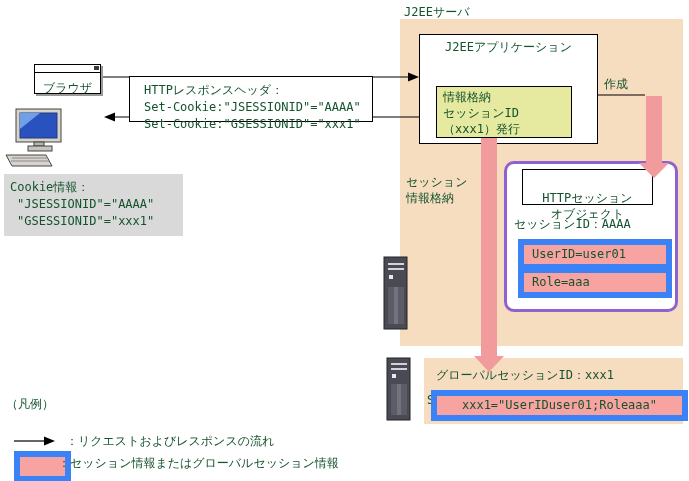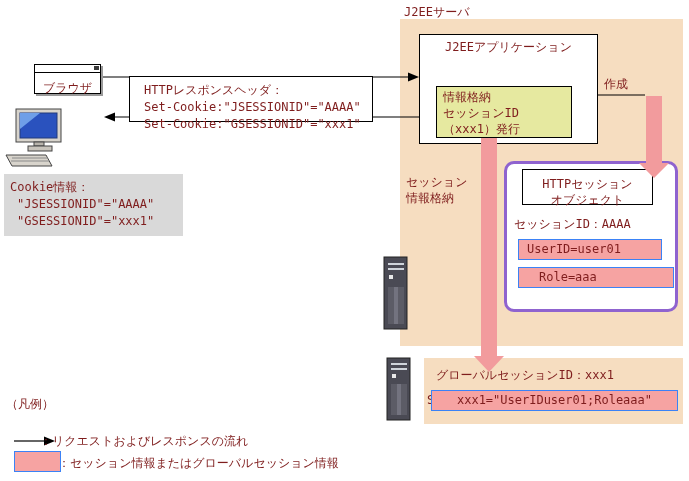--- a/index.html
+++ b/index.html
@@ -1,31 +1,31 @@
 <!DOCTYPE html>
 <html style="--peach: #f6ddc0; --pink: #f6a3a2; --arrow-pink: #f29b9d; --yellow-green: #e6e9a0; --purple-border: #8f63cf; --gray-box: #d9d9d9;"><head>
 <meta charset="utf-8">
 <style>
   html,body{margin:0;padding:0;background:#fff;}
   .canvas{
     position:relative;width:689px;height:481px;background:#fff;overflow:hidden;
-    font-family:"DejaVu Sans Mono",monospace;font-size:12px;color:#7f1d1d;
+    font-family:"DejaVu Sans Mono",monospace;font-size:12px;color:#14532d;
   }
   .abs{position:absolute;}
   .label{position:absolute;white-space:nowrap;line-height:16px;}
   .peach{position:absolute;background:var(--peach,#f6ddc0);}
   .overlay{position:absolute;left:0;top:0;pointer-events:none;}
   .box{position:absolute;background:#fff;border:1px solid #000;box-sizing:border-box;}
   .app-box{left:419px;top:34px;width:179px;height:110px;text-align:center;padding-top:4px;line-height:16px;}
   .global-box{left:436px;top:86px;width:136px;height:52px;background:var(--yellow-green,#e6e9a0);
     padding:2px 0 0 6px;line-height:16px;text-align:left;}
   .purple-box{position:absolute;left:504px;top:161px;width:174px;height:151px;background:#fff;
     border:3px solid var(--purple-border,#8f63cf);border-radius:10px;box-sizing:border-box;}
-  .hso-box{left:522px;top:169px;width:131px;height:36px;text-align:center;padding-top:6px;line-height:16px;}
-  .pinkbox{position:absolute;background:var(--pink,#f6a3a2);border:1px solid #3b82f6;
+  .hso-box{left:522px;top:169px;width:131px;height:36px;text-align:center;padding-top:20px;line-height:16px;}
+  .pinkbox{position:absolute;background:var(--pink,#f6a3a2);border:6px solid #3b82f6;
     height:19px;line-height:19px;box-sizing:content-box;white-space:nowrap;overflow:hidden;}
   .response-box{left:129px;top:76px;width:244px;height:46px;padding:5px 0 0 14px;line-height:17px;white-space:nowrap;}
   .cookie-box{position:absolute;left:4px;top:174px;width:179px;height:62px;background:var(--gray-box,#d9d9d9);
     padding:5px 0 0 6px;line-height:17px;box-sizing:border-box;white-space:nowrap;}
   .cookie-box .indent{padding-left:7px;}
   .browser{position:absolute;left:34px;top:64px;width:67px;height:30px;background:#fff;
     border:1px solid #000;box-shadow:2px 2px 0 #9a9a9a;box-sizing:border-box;}
   .browser .titlebar{height:7px;border-bottom:1px solid #000;position:relative;background:#fff;}
   .browser .closebtn{position:absolute;right:1px;top:1px;width:5px;height:4px;background:#3a3a3a;}
   .browser .blabel{text-align:center;margin-top:8px;line-height:14px;}
@@ -76,21 +76,21 @@
     <div>情報格納</div>
   </div>
 
   <div class="purple-box"></div>
   <div class="box hso-box">
     <div>HTTPセッション</div>
     <div>オブジェクト</div>
   </div>
   <div class="label" style="left:514px;top:216px;">セッションID：AAAA</div>
   <div class="pinkbox" style="left:518px;top:239px;width:134px;padding-left:8px;">UserID=user01</div>
-  <div class="pinkbox" style="left:518px;top:267px;width:134px;padding-left:20px;">Role=aaa</div>
+  <div class="pinkbox" style="left:518px;top:267px;width:134px;padding-left:8px;">Role=aaa</div>
 
   <div class="label" style="left:436px;top:367px;">グローバルセッションID：xxx1</div>
   <div class="pinkbox" style="left:431px;top:390px;width:245px;text-align:center;">xxx1="UserIDuser01;Roleaaa"</div>
 
   <div class="browser">
     <div class="titlebar">
       <div class="closebtn"></div>
     </div>
     <div class="blabel">ブラウザ</div>
   </div>
@@ -138,17 +138,17 @@
   <svg class="overlay pink-arrow" width="689" height="481">
     <polygon points="646,96 662,96 662,163 669,163 654,178 639,163 646,163"></polygon>
     <polygon points="481,138 497,138 497,356 504,356 489,372 474,356 481,356"></polygon>
   </svg>
 
   <div class="label" style="left:6px;top:396px;">（凡例）</div>
   <svg class="abs" style="left:12px;top:433px;" width="46" height="16" viewBox="0 0 46 16">
     <line class="blk" x1="2" y1="8" x2="33" y2="8"></line>
     <polygon class="blkhead" points="43,8 32,3.5 32,12.5"></polygon>
   </svg>
-  <div class="label" style="left:40px;top:433px;">：リクエストおよびレスポンスの流れ</div>
+  <div class="label" style="left:66px;top:433px;">：リクエストおよびレスポンスの流れ</div>
   <div class="pinkbox" style="left:14px;top:451px;width:45px;"></div>
   <div class="label" style="left:58px;top:455px;">：セッション情報またはグローバルセッション情報</div>
 
 </div>
 
 </body></html>

